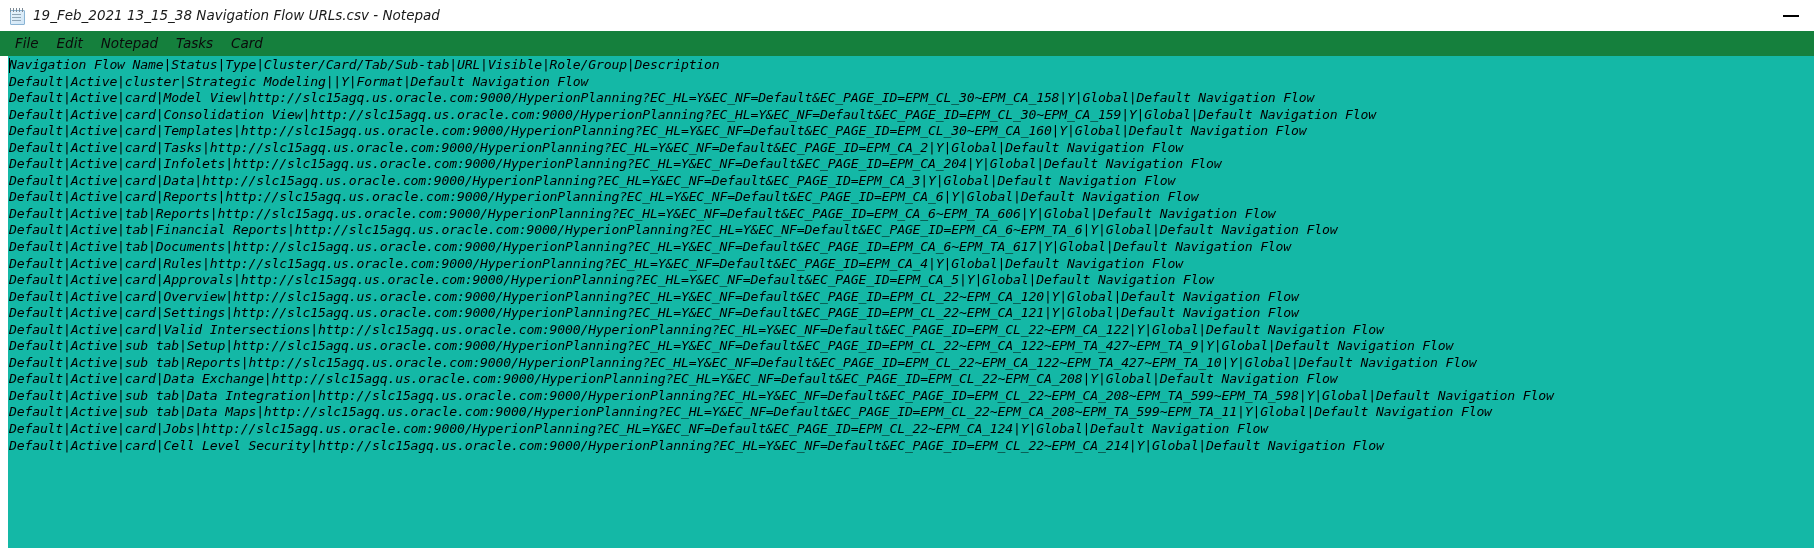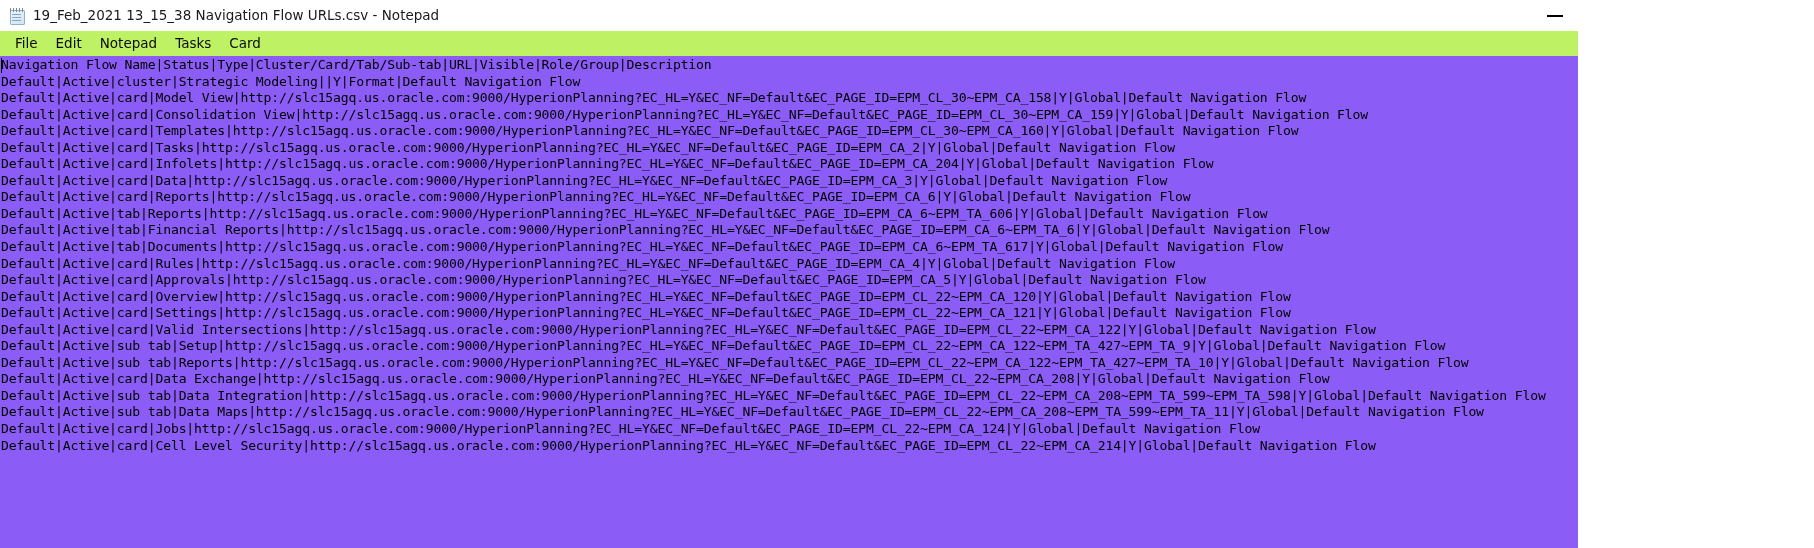--- a/index.html
+++ b/index.html
@@ -9,25 +9,26 @@
     background: #ffffff;
   }
   body {
     width: 1814px;
     height: 548px;
     overflow: hidden;
     font-family: "DejaVu Sans", sans-serif;
   }
   #app {
     position: relative;
-    width: 1578px;
+    width: 1814px;
     height: 548px;
     background: #ffffff;
     display: flex;
     flex-direction: column;
+    font-style: italic;
   }
 
   
   .titlebar {
     height: 31px;
     min-height: 31px;
     background: #ffffff;
     display: flex;
     align-items: center;
     position: relative;
@@ -92,42 +93,43 @@
     display: block;
     width: 16px;
     height: 0;
     border-top: 2px solid #000000;
   }
 
   
   .menubar {
     height: 25px;
     min-height: 25px;
-    background: #bef264;
+    background: #15803d;
     display: flex;
     align-items: center;
     padding-left: 6px;
     user-select: none;
   }
   .menu-item {
     font-family: "DejaVu Sans", sans-serif;
     font-size: 13.5px;
     color: #0b0b0b;
     padding: 2px 9px 3px 9px;
     line-height: 18px;
     white-space: nowrap;
     cursor: default;
   }
 
   
   .editor-wrap {
     flex: 1 1 auto;
     position: relative;
-    background: #8b5cf6;
+    background: #14b8a6;
     overflow: hidden;
+    margin-left: 8px;
   }
   .editor {
     position: absolute;
     left: 0;
     top: 0;
     right: 0;
     bottom: 0;
     overflow: hidden;
     padding: 1px 0 0 1px;
     box-sizing: border-box;

